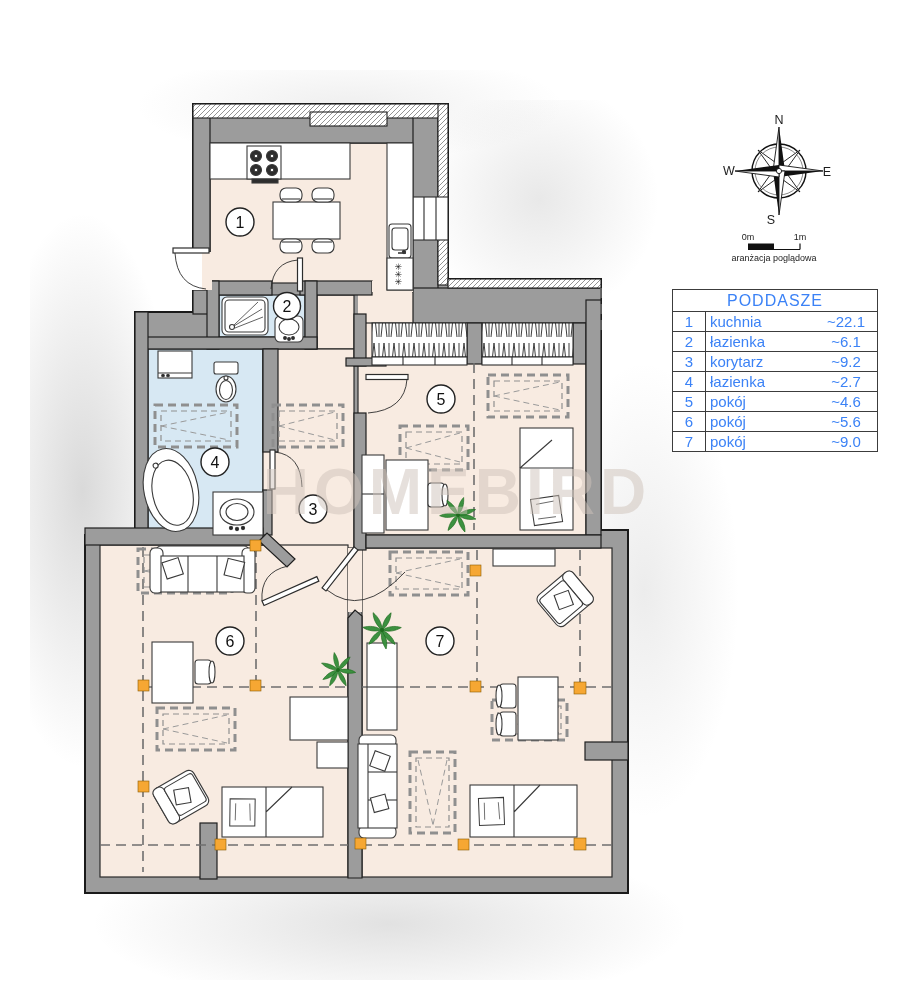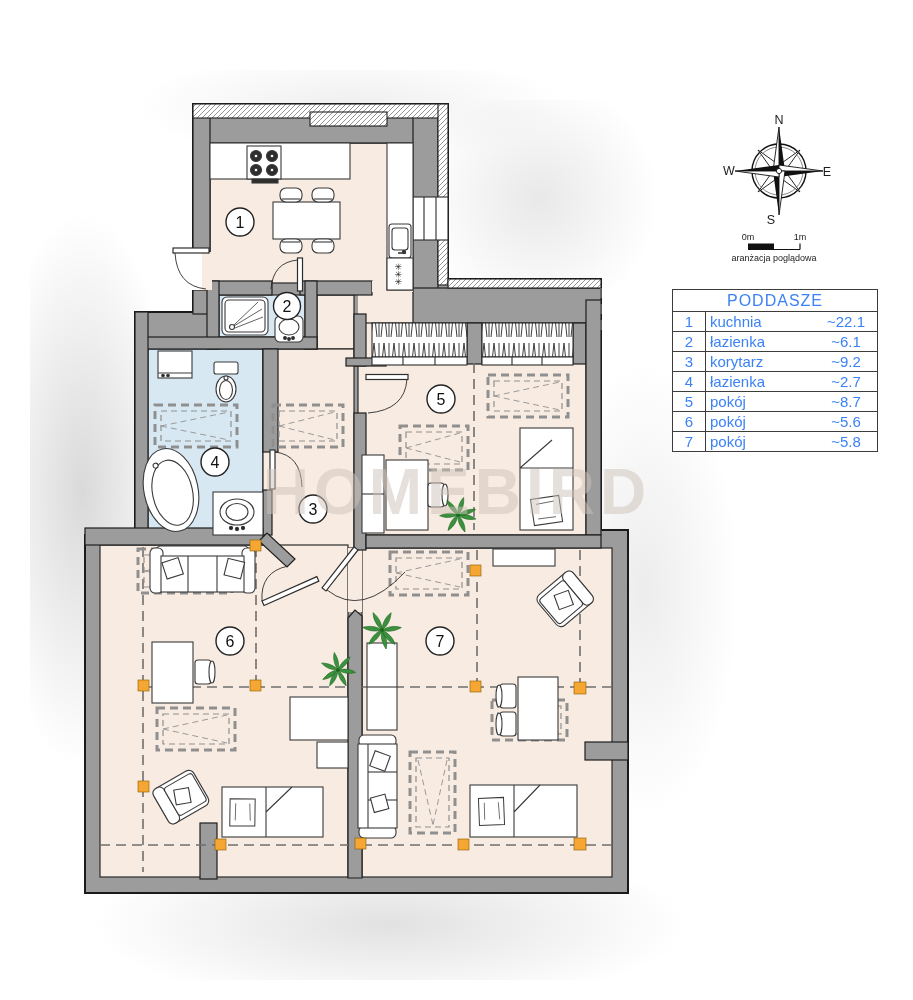--- a/index.html
+++ b/index.html
@@ -495,27 +495,27 @@
         <td class="ar">~9.2</td>
       </tr>
       <tr>
         <td class="no">4</td>
         <td class="nm">łazienka</td>
         <td class="ar">~2.7</td>
       </tr>
       <tr>
         <td class="no">5</td>
         <td class="nm">pokój</td>
-        <td class="ar">~8.7</td>
+        <td class="ar">~4.6</td>
       </tr>
       <tr>
         <td class="no">6</td>
         <td class="nm">pokój</td>
         <td class="ar">~5.6</td>
       </tr>
       <tr>
         <td class="no">7</td>
         <td class="nm">pokój</td>
-        <td class="ar">~5.8</td>
+        <td class="ar">~9.0</td>
       </tr>
     </tbody>
   </table>
 </div>
 
 </body></html>

